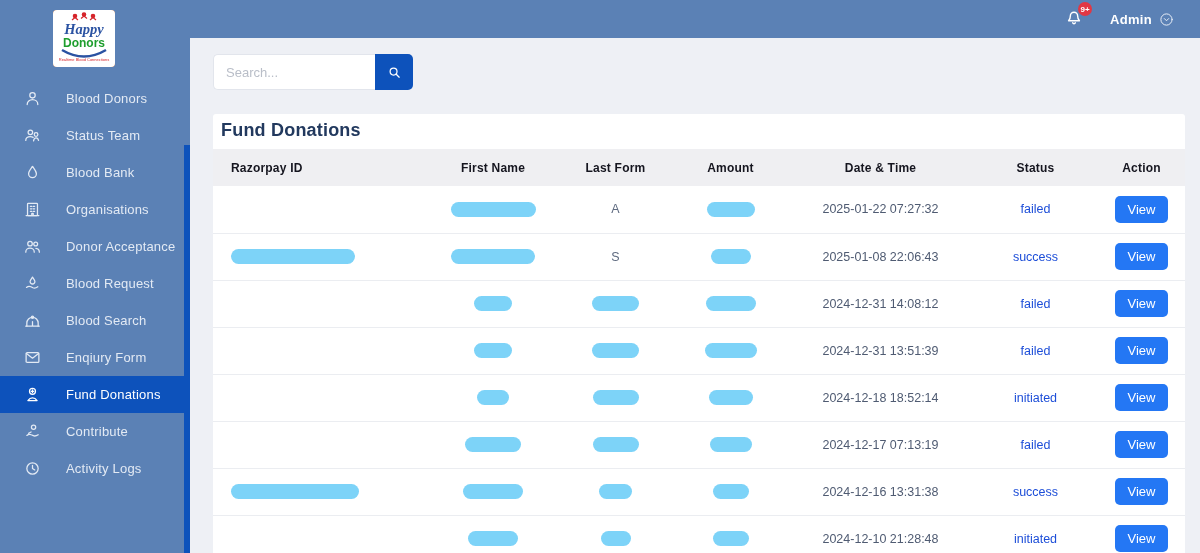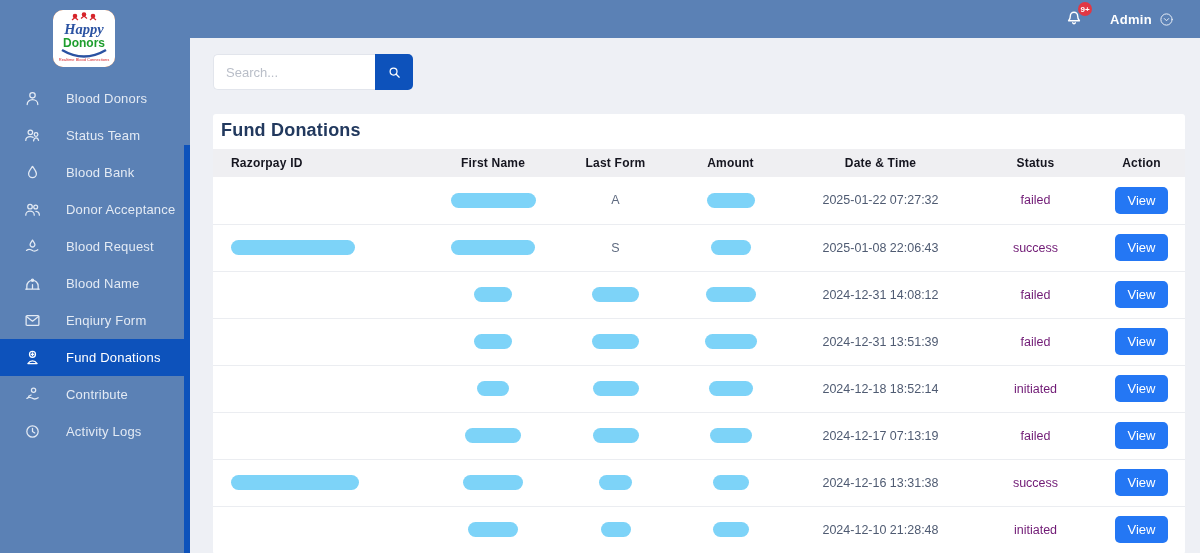--- a/index.html
+++ b/index.html
@@ -2,21 +2,21 @@
 <html><head>
 <meta charset="utf-8">
 <style>
   * { box-sizing: border-box; margin: 0; padding: 0; }
   html,body { width:1200px; height:553px; overflow:hidden; }
   body { font-family:"Liberation Sans", sans-serif; background:#eef0f5; }
   .app { width:1200px; height:553px; display:flex; overflow:hidden; }
 
   
   .sidebar { width:190px; min-width:190px; background:#5b81b5; position:relative; height:553px; }
-  .logo-box { width:62px; height:57px; background:#f97316; margin:10px 0 0 53px; border-radius:10px; overflow:hidden; }
+  .logo-box { width:62px; height:57px; background:#f97316; margin:10px 0 0 53px; border-radius:4px; overflow:hidden; }
   .sidebar-nav { margin-top:13px; }
   .nav-item { display:flex; align-items:center; height:37px; color:#e3eaf4; cursor:pointer; }
   .nav-item.active { background:#0d52bb; color:#ffffff; }
   .nav-icon { width:17px; height:17px; margin-left:24px; display:flex; align-items:center; justify-content:center; }
   .nav-icon svg { width:17px; height:17px; stroke:currentColor; fill:none; stroke-width:1.8; stroke-linecap:round; stroke-linejoin:round; }
   .nav-label { margin-left:25px; font-size:13px; font-weight:500; letter-spacing:.2px; }
   .side-scrollbar { position:absolute; top:145px; right:0; bottom:0; width:6px; background:#0d52bb; }
 
   
   .main-col { flex:1; display:flex; flex-direction:column; height:553px; overflow:hidden; }
@@ -34,26 +34,26 @@
   .search-wrap { display:flex; width:200px; height:36px; }
   .search-input { flex:1; min-width:0; border:1px solid #e2e5ec; border-right:none; border-radius:5px 0 0 5px; padding:0 12px; font-size:13px; color:#5a6273; outline:none; font-family:"Liberation Sans",sans-serif; }
   .search-input::placeholder { color:#b9bec8; }
   .search-btn { width:38px; border:none; background:#0d52bb; border-radius:0 5px 5px 0; display:flex; align-items:center; justify-content:center; cursor:pointer; }
   .search-btn svg { width:15px; height:15px; stroke:#fff; fill:none; stroke-width:2; stroke-linecap:round; }
 
   
   .card { background:#fff; border-radius:3px; min-height:420px; }
   .section-title { font-size:18px; font-weight:bold; color:#22395e; padding:6px 8px 8px; letter-spacing:.2px; }
   table { width:100%; border-collapse:collapse; table-layout:fixed; }
-  thead th { background:#efeff2; font-size:12px; font-weight:bold; color:#15151f; height:28px; text-align:center; letter-spacing:.2px; }
+  thead th { background:#efeff2; font-size:12px; font-weight:bold; color:#15151f; height:37px; text-align:center; letter-spacing:.2px; }
   thead th:first-child { text-align:left; padding-left:18px; }
   tbody td { height:47px; border-bottom:1px solid #ebedf1; text-align:center; font-size:12.5px; vertical-align:middle; }
   tbody td:first-child { text-align:left; padding-left:18px; }
   td.cell-datetime { color:#4f5b72; }
-  td.cell-status { color:#701a75; }
+  td.cell-status { color:#1d4ed8; }
   td.cell-name { color:#5f6b80; }
   .blob { display:inline-block; height:15px; border-radius:8px; background:#7dd3f8; vertical-align:middle; }
   .view-btn { background:#2477f4; color:#fff; border:none; border-radius:5px; font-size:13px; font-weight:500; padding:6px 13px; cursor:pointer; font-family:"Liberation Sans",sans-serif; }
 </style>
 </head>
 <body>
 
 <div class="app">
 
   <aside class="sidebar">
@@ -99,20 +99,29 @@
     <span class="nav-icon">
             <svg viewBox="0 0 24 24">
               <path d="M12 3.5c2.8 4 5.5 7 5.5 10.2a5.5 5.5 0 1 1-11 0C6.5 10.5 9.2 7.5 12 3.5z"></path>
             </svg>
           </span>
     <span class="nav-label">Blood Bank</span>
   </div>
         <div class="nav-item">
     <span class="nav-icon">
             <svg viewBox="0 0 24 24">
+              <rect x="5" y="3.5" width="14" height="17" rx="1"></rect>
+              <path d="M3 20.5h18M9 7.5h2m2 0h2M9 11h2m2 0h2M9 14.5h2m2 0h2M11 20.5v-3h2v3"></path>
+            </svg>
+          </span>
+    <span class="nav-label">Organisations</span>
+  </div>
+        <div class="nav-item">
+    <span class="nav-icon">
+            <svg viewBox="0 0 24 24">
               <circle cx="8.5" cy="8" r="3.2"></circle>
               <path d="M2.5 20c0-3.3 2.7-5.6 6-5.6s6 2.3 6 5.6"></path>
               <circle cx="16.5" cy="8.5" r="2.7"></circle>
               <path d="M16.8 14.6c2.8.3 4.9 2.4 4.9 5.4"></path>
             </svg>
           </span>
     <span class="nav-label">Donor Acceptance</span>
   </div>
         <div class="nav-item">
     <span class="nav-icon">
@@ -124,21 +133,21 @@
     <span class="nav-label">Blood Request</span>
   </div>
         <div class="nav-item">
     <span class="nav-icon">
             <svg viewBox="0 0 24 24">
               <path d="M4 20v-4.5a8 8 0 0 1 16 0V20"></path>
               <path d="M2.5 20h19M12 13.5V20"></path>
               <circle cx="12" cy="7.5" r="1.6"></circle>
             </svg>
           </span>
-    <span class="nav-label">Blood Name</span>
+    <span class="nav-label">Blood Search</span>
   </div>
         <div class="nav-item">
     <span class="nav-icon">
             <svg viewBox="0 0 24 24">
               <rect x="3" y="5" width="18" height="14" rx="1.5"></rect>
               <path d="M3.5 6.5L12 13l8.5-6.5"></path>
             </svg>
           </span>
     <span class="nav-label">Enqiury Form</span>
   </div>

